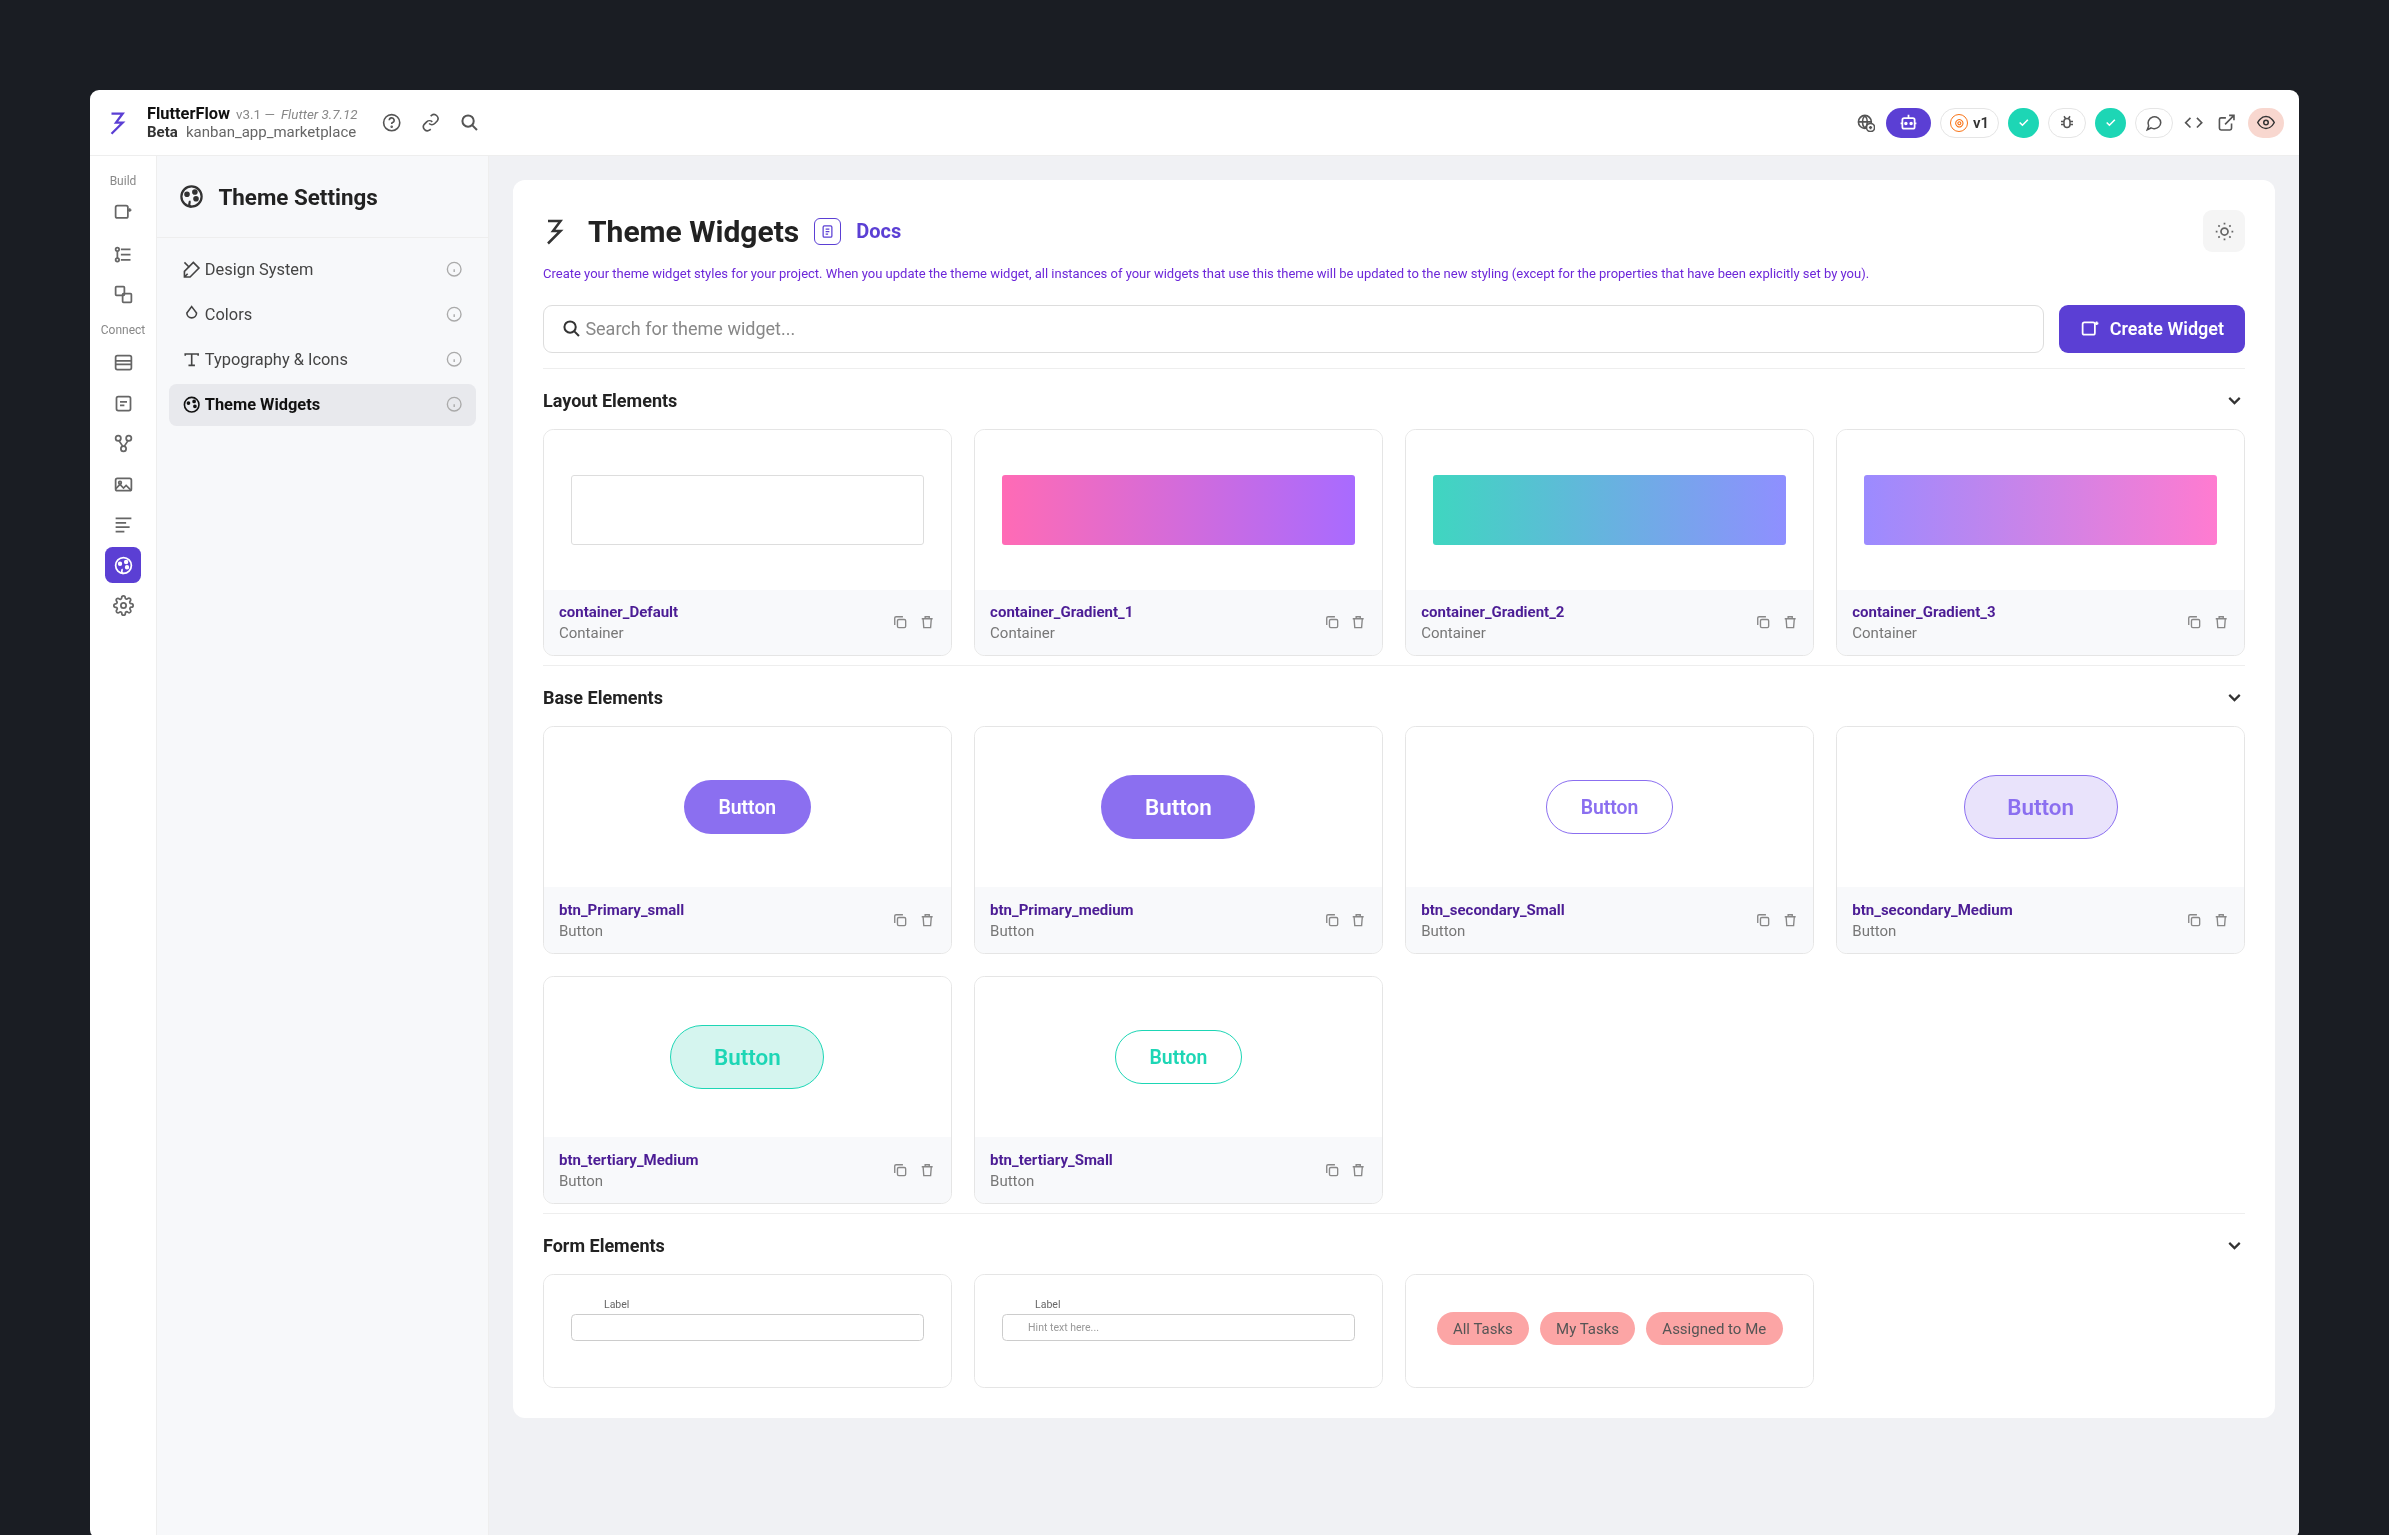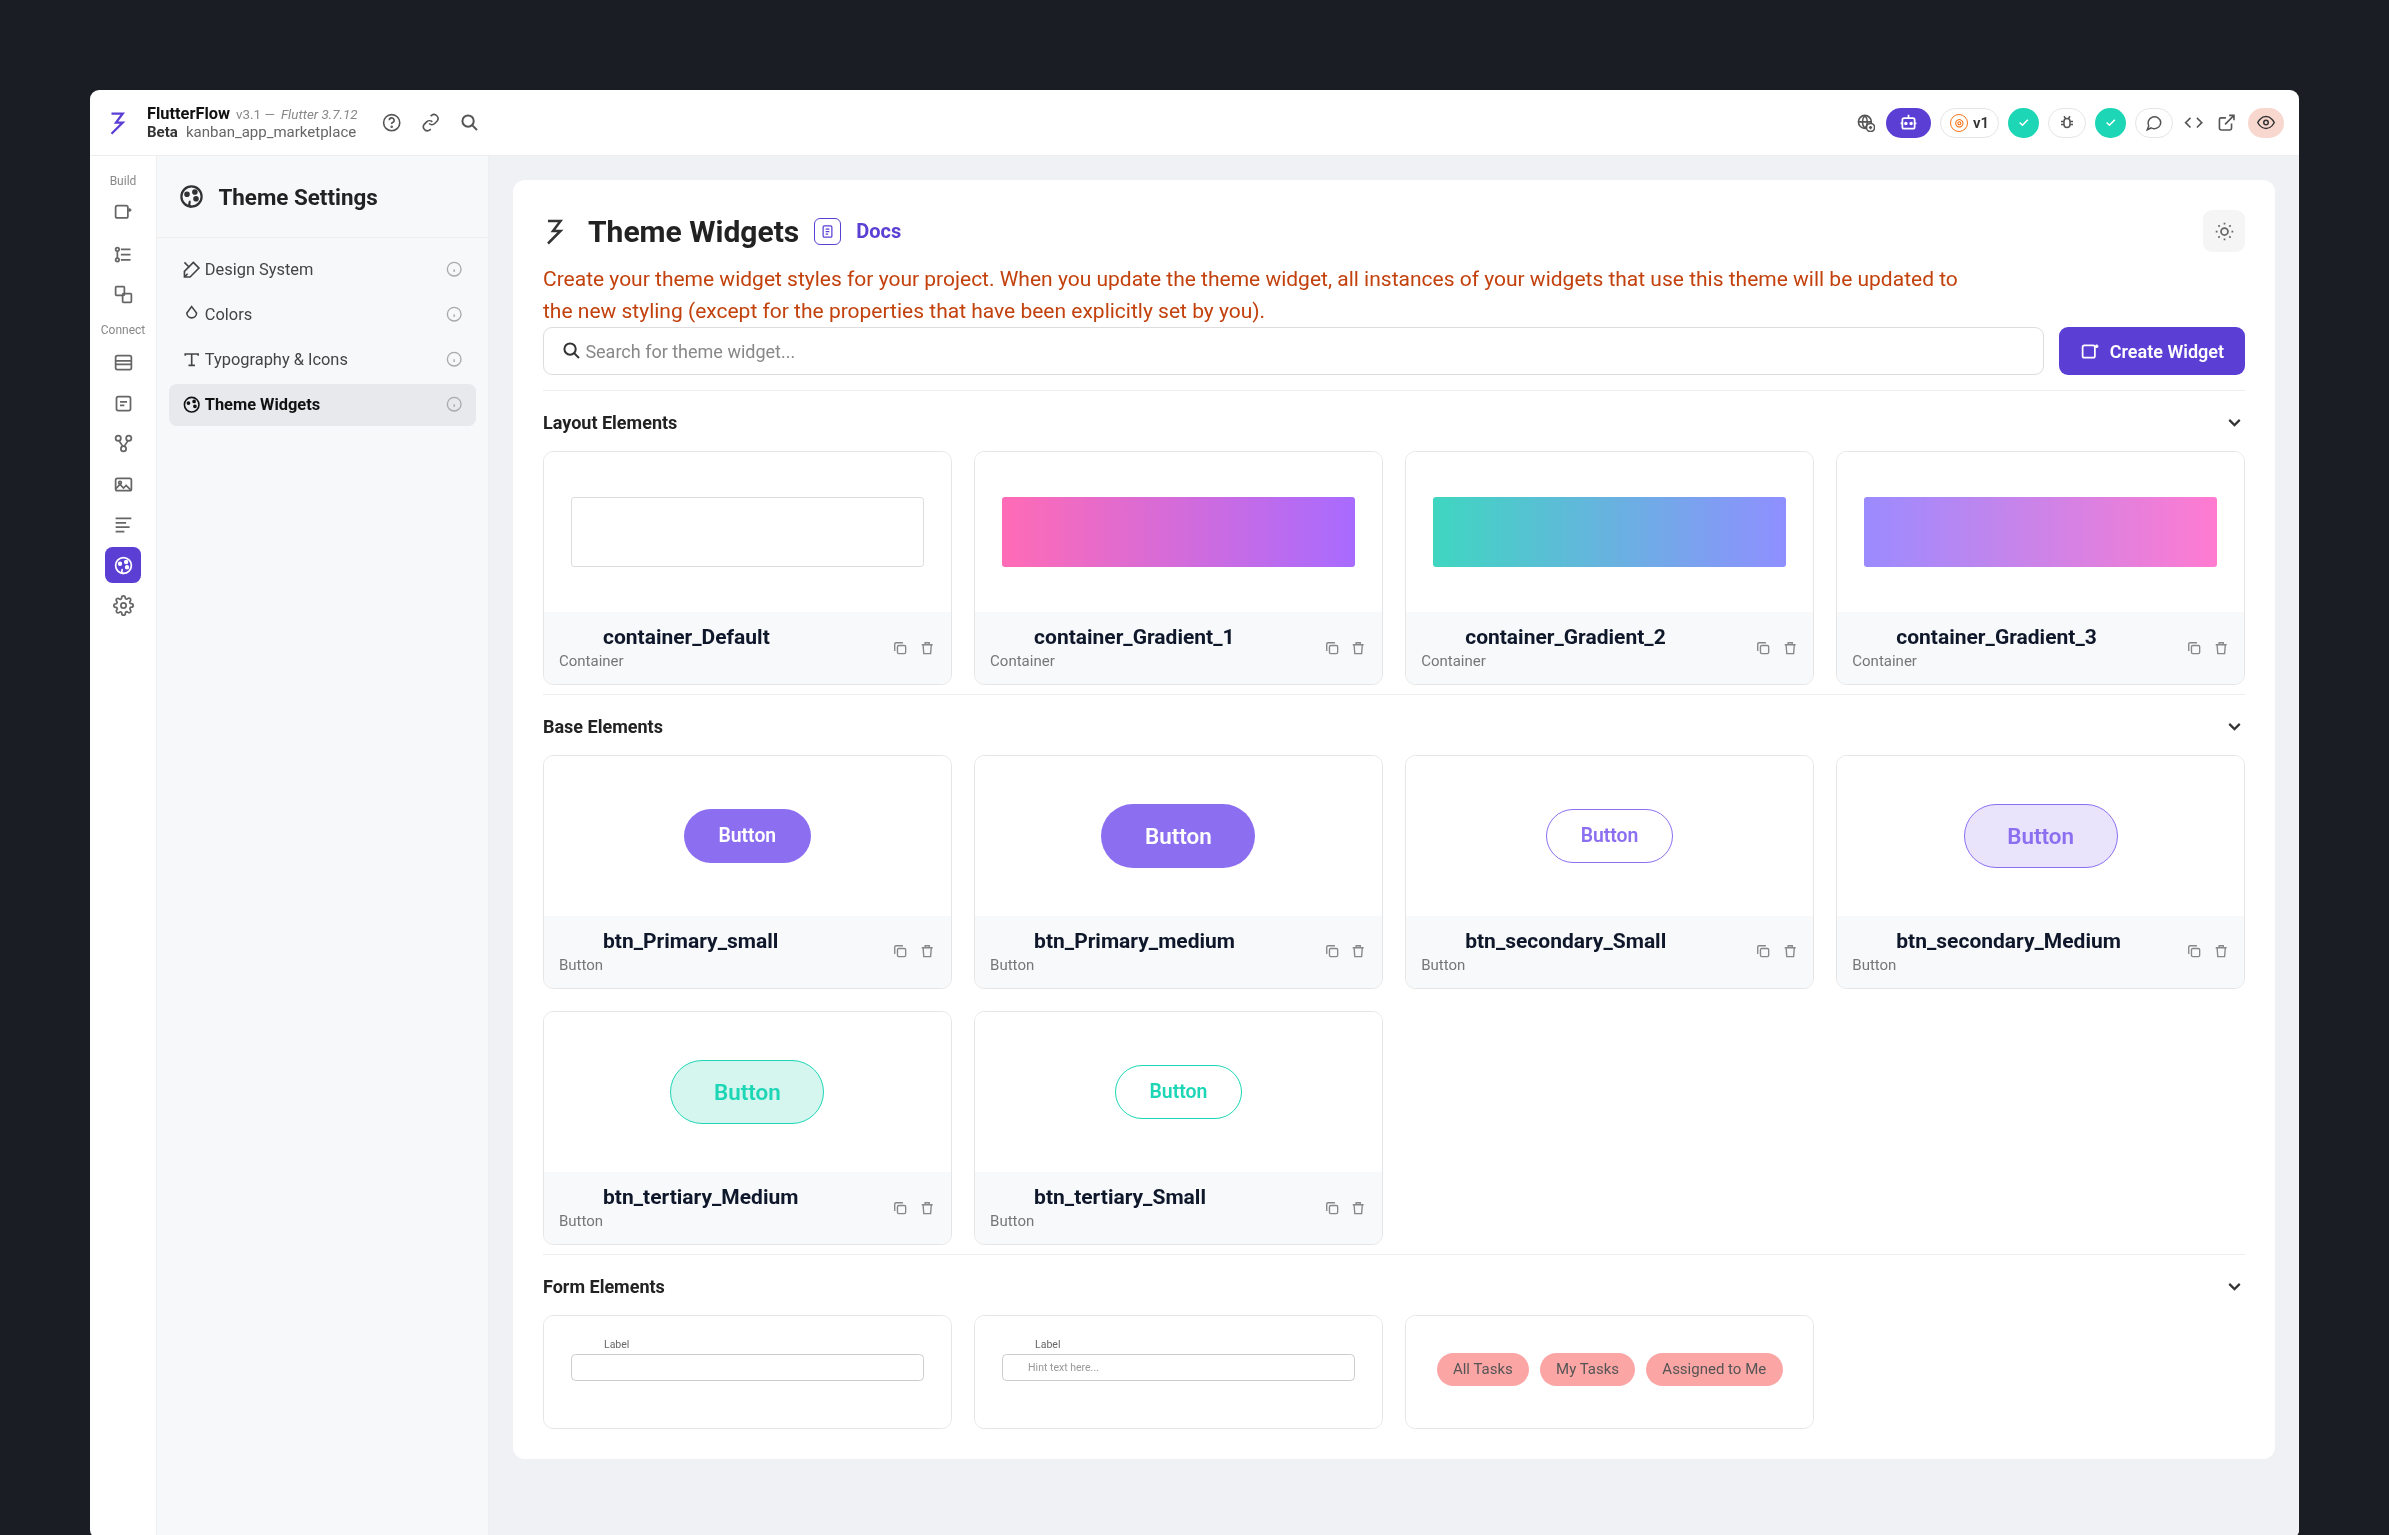--- a/index.html
+++ b/index.html
@@ -37,21 +37,21 @@
 .sp-item.active { background:#e8e9ed; font-weight:700; color:#111; }
 .sp-item-label { flex:1; font-size:16.4px; }
 .sp-info { color:#aaa; }
 .main { flex:1; background:#f0f1f4; padding:24px; overflow:auto; }
 .card { background:#fff; border-radius:12px; padding:30px; }
 .card-head { display:flex; align-items:center; gap:15px; margin-bottom:12px; }
 .card-title { font-size:30px; font-weight:700; color:#222; }
 .docs-badge { width:27px; height:27px; border:1.5px solid #5b3fd4; border-radius:6px; display:flex; align-items:center; justify-content:center; color:#5b3fd4; }
 .docs-link { font-size:20px; font-weight:700; color:#5b3fd4; cursor:pointer; }
 .sun-btn { margin-left:auto; width:42px; height:42px; border-radius:9px; background:#f5f5f5; display:flex; align-items:center; justify-content:center; cursor:pointer; color:#666; }
-.card-desc { font-size:21px; color:#c2410c; line-height:1.5; max-width:1441px; }
+.card-desc { font-size:13px; color:#6d28d9; line-height:1.5; margin-bottom:21px; max-width:1441px; }
 .search-row { display:flex; gap:15px; margin-bottom:15px; }
 .search-box { flex:1; height:48px; border:0.7px solid #ddd; border-radius:9px; display:flex; align-items:center; padding:0 18px; gap:4px; }
 .search-box input { border:none; outline:none; font-size:18px; flex:1; color:#333; }
 .search-box input::placeholder { color:#888; }
 .create-btn { height:48px; padding:0 21px; border-radius:9px; background:#5b3fd4; color:#fff; display:flex; align-items:center; gap:9px; font-size:18px; font-weight:600; cursor:pointer; }
 .section { border-top:0.7px solid #eee; padding-top:21px; margin-top:9px; }
 .sec-head { display:flex; align-items:center; margin-bottom:18px; cursor:pointer; }
 .sec-title { font-size:18px; font-weight:700; color:#222; }
 .sec-chev { margin-left:auto; color:#333; }
 .grid { display:grid; grid-template-columns:repeat(4,1fr); gap:22.4px; }
@@ -63,21 +63,21 @@
 .cont-grad { width:100%; height:70px; border-radius:3px; }
 .btn-prev { border-radius:746px; display:flex; align-items:center; justify-content:center; font-weight:600; font-size:19.4px; }
 .btn-prim-sm { background:#8b6ff0; color:#fff; width:127px; height:54px; }
 .btn-prim-md { background:#8b6ff0; color:#fff; width:154px; height:64px; font-size:22.4px; }
 .btn-sec-sm { border:1.5px solid #8b6ff0; color:#8b6ff0; width:127px; height:54px; }
 .btn-sec-md { background:#e9e3fb; border:1.5px solid #8b6ff0; color:#8b6ff0; width:154px; height:64px; font-size:22.4px; }
 .btn-ter-md { background:#d5f5ef; border:1.5px solid #1dd6b5; color:#1dd6b5; width:154px; height:64px; font-size:22.4px; }
 .btn-ter-sm { border:1.5px solid #1dd6b5; color:#1dd6b5; width:127px; height:54px; }
 .w-foot { background:#f8f9fb; padding:13.4px 15px; display:flex; align-items:center; }
 .w-meta { flex:1; }
-.w-name { font-size:21px; font-weight:700; color:#0f172a; margin-bottom:3px;margin-left:44px; }
+.w-name { font-size:15px; font-weight:700; color:#4c1d95; margin-bottom:3px; }
 .w-type { font-size:15px; color:#777; }
 .w-actions { display:flex; gap:10.5px; color:#888; }
 .w-act { cursor:pointer; }
 .fm-field { width:100%; }
 .fm-label { font-size:10.5px; color:#666; margin-bottom:3px;padding-left:33px; }
 .fm-input { width:100%; height:27px; border:0.7px solid #ccc; border-radius:4.5px; padding:0 25px; font-size:10.5px; color:#999; text-align:left; display:flex; align-items:center; }
 .chips { display:flex; gap:10.5px; }
 .chip { padding:7.5px 16.4px; border-radius:746px; background:#fca5a5; font-size:15px; color:#555; }
 svg { display:block; }
 </style>

